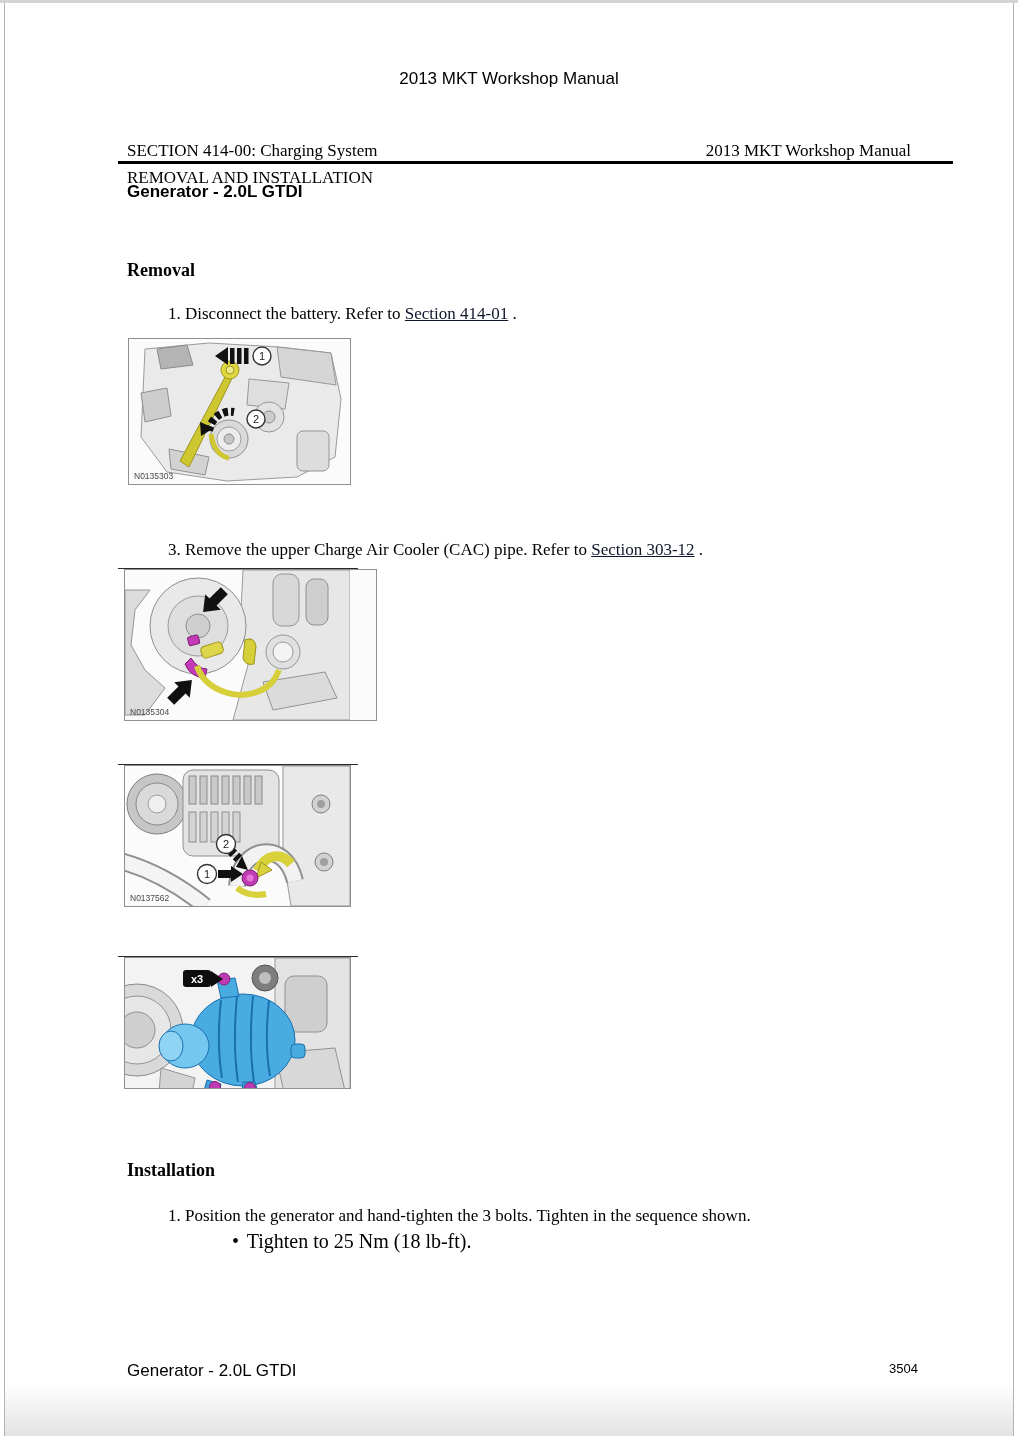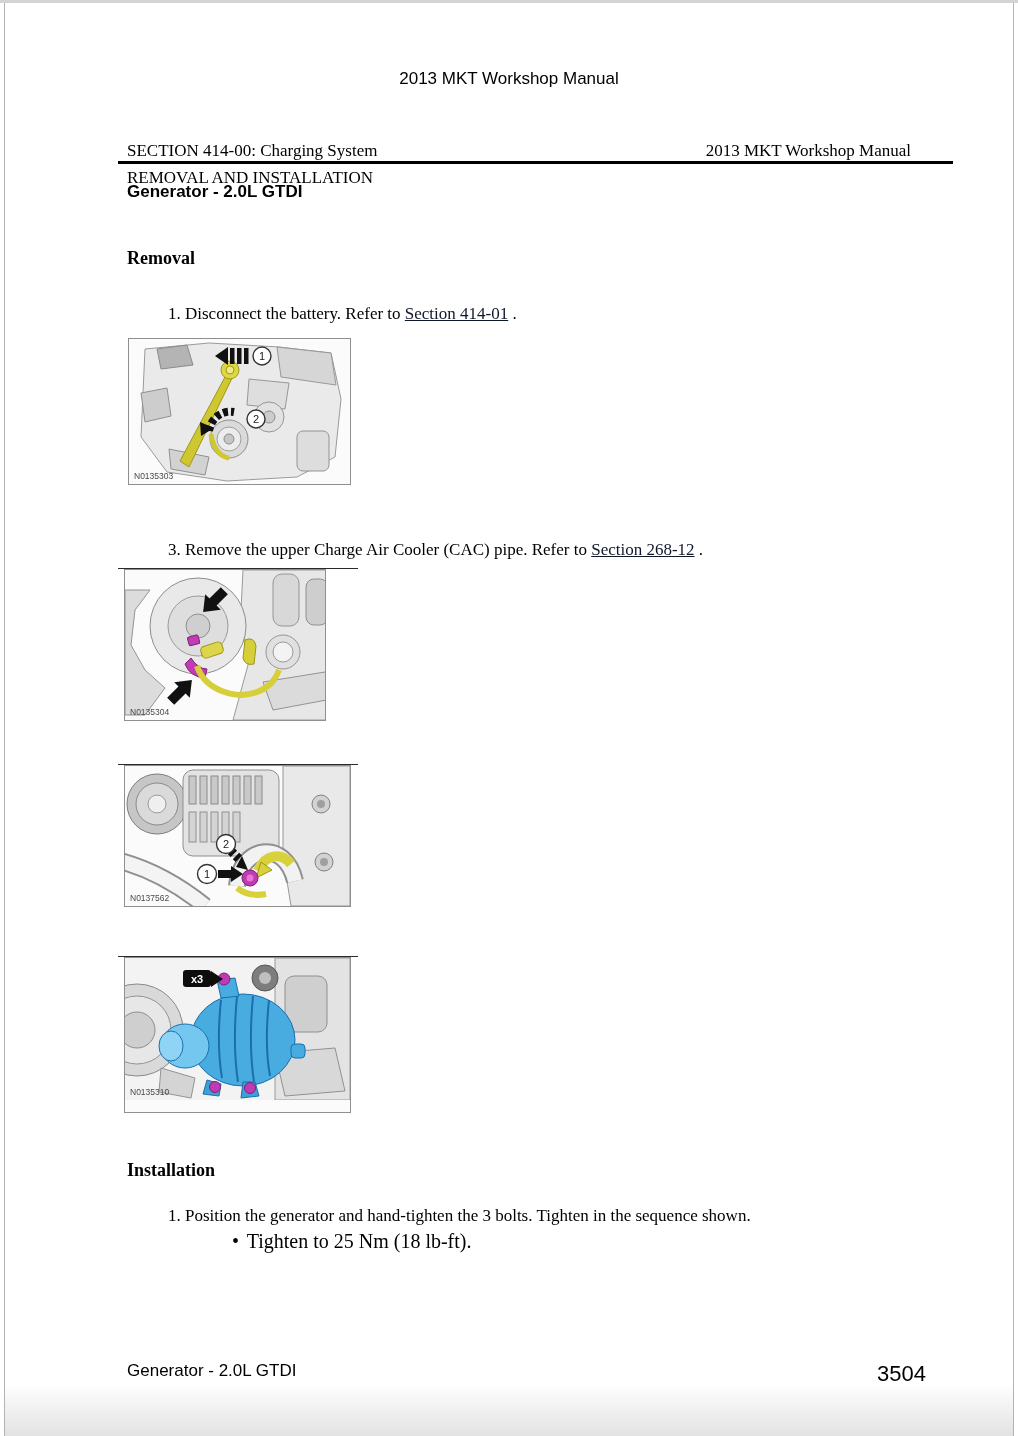--- a/index.html
+++ b/index.html
@@ -28,21 +28,21 @@
   .doc-link { color:#0f172a; text-decoration:underline; cursor:pointer; }
 
   .fig { box-sizing:border-box; border:1px solid #8f8f8f; background:#fbfbfb; overflow:hidden; }
   .fig svg { display:block; }
   .fig-topline { height:1px; background:#2a2a2a; left:118px; width:240px; }
 
   .bullet-line { left:232px; font-size:20px; }
   .bullet-marker { margin-right:3px; }
 
   .footer-title { left:127px; top:1361px; font-size:17px; }
-  .footer-page  { right:92px; top:1361px; font-size:22px; }
+  .footer-page  { right:100px; top:1361px; font-size:13px; }
 
   .callout-txt { font-family:"Liberation Sans", sans-serif; font-size:11px; fill:#1a1a1a; }
   .figlabel    { font-family:"Liberation Sans", sans-serif; font-size:8.5px; fill:#4a4a4a; }
   .badge-txt   { font-family:"Liberation Sans", sans-serif; font-size:11px; font-weight:bold; fill:#ffffff; }
 </style>
 </head>
 <body>
 
 <div>
 
@@ -55,21 +55,21 @@
   <div class="abs meta-left serif">
     <div>SECTION 414-00: Charging System</div>
     <div>REMOVAL AND INSTALLATION</div>
   </div>
   <div class="abs meta-right serif">
     <div>2013 MKT Workshop Manual</div>
   </div>
   <div class="abs header-rule"></div>
 
   <div class="abs doc-title sans">Generator - 2.0L GTDI</div>
-  <div class="abs sec-heading serif" style="top:216px;">Removal</div>
+  <div class="abs sec-heading serif" style="top:228px;">Removal</div>
 
   <div class="abs step-para serif" style="top:272px;">
     <span>1.</span>
     <span>Disconnect the battery. Refer to</span>
     <a class="doc-link">Section 414-01</a>
     <span>.</span>
   </div>
 
   <div class="abs step-num-label serif" style="top:315px;">2.</div>
   <div class="abs fig" style="left:128px; top:338px; width:223px; height:147px;">
@@ -112,27 +112,27 @@
         <circle cx="127" cy="80" r="9" fill="#fff" stroke="#333" stroke-width="1.4"></circle>
         <text x="127" y="84" text-anchor="middle" class="callout-txt">2</text>
       </g>
       <text x="5" y="140" class="figlabel">N0135303</text>
     </svg>
   </div>
 
   <div class="abs step-para serif" style="top:508px;">
     <span>3.</span>
     <span>Remove the upper Charge Air Cooler (CAC) pipe. Refer to</span>
-    <a class="doc-link">Section 268-12</a>
+    <a class="doc-link">Section 303-12</a>
     <span>.</span>
   </div>
 
   <div class="abs step-num-label serif" style="top:545px;">4.</div>
   <div class="abs fig-topline" style="top:568px;"></div>
-  <div class="abs fig" style="left:124px; top:569px; width:202px; height:152px;">
+  <div class="abs fig" style="left:124px; top:569px; width:253px; height:152px;">
     <svg width="225" height="150" viewBox="0 0 225 150">
       <g>
         <path d="M118,0 L225,0 L225,150 L108,150 L123,95 L116,40 Z" fill="#e7e7e7" stroke="#9a9a9a"></path>
         <rect x="148" y="4" width="26" height="52" rx="9" fill="#d8d8d8" stroke="#949494"></rect>
         <rect x="181" y="9" width="22" height="46" rx="8" fill="#cecece" stroke="#909090"></rect>
         <circle cx="158" cy="82" r="17" fill="#e0e0e0" stroke="#959595"></circle>
         <circle cx="158" cy="82" r="10" fill="#f3f3f3" stroke="#9a9a9a"></circle>
         <path d="M138,112 L200,102 L212,128 L148,140 Z" fill="#dbdbdb" stroke="#939393"></path>
         <circle cx="73" cy="56" r="48" fill="#e9e9e9" stroke="#8d8d8d"></circle>
         <circle cx="73" cy="56" r="30" fill="#dedede" stroke="#9a9a9a"></circle>
@@ -211,21 +211,21 @@
       <g>
         <circle cx="82" cy="108" r="9.5" fill="#fff" stroke="#333" stroke-width="1.4"></circle>
         <text x="82" y="112" text-anchor="middle" class="callout-txt">1</text>
       </g>
       <text x="5" y="135" class="figlabel">N0137562</text>
     </svg>
   </div>
 
   <div class="abs step-num-label serif" style="top:933px;">6.</div>
   <div class="abs fig-topline" style="top:956px;"></div>
-  <div class="abs fig" style="left:124px; top:957px; width:227px; height:156px;">
+  <div class="abs fig" style="left:124px; top:957px; width:227px; height:132px;">
     <svg width="225" height="142" viewBox="0 0 225 142">
       <rect width="225" height="142" fill="#f3f3f3"></rect>
       <g>
         <circle cx="12" cy="72" r="46" fill="#d9d9d9" stroke="#8a8a8a"></circle>
         <circle cx="12" cy="72" r="34" fill="#e7e7e7" stroke="#949494"></circle>
         <circle cx="12" cy="72" r="18" fill="#cfcfcf" stroke="#8d8d8d"></circle>
         <rect x="150" y="0" width="75" height="142" fill="#e3e3e3" stroke="#9a9a9a"></rect>
         <circle cx="140" cy="20" r="13" fill="#7d7d7d" stroke="#555"></circle>
           <circle cx="140" cy="20" r="6" fill="#bfbfbf"></circle>
         <rect x="160" y="18" width="42" height="56" rx="9" fill="#cfcfcf" stroke="#8f8f8f"></rect>

